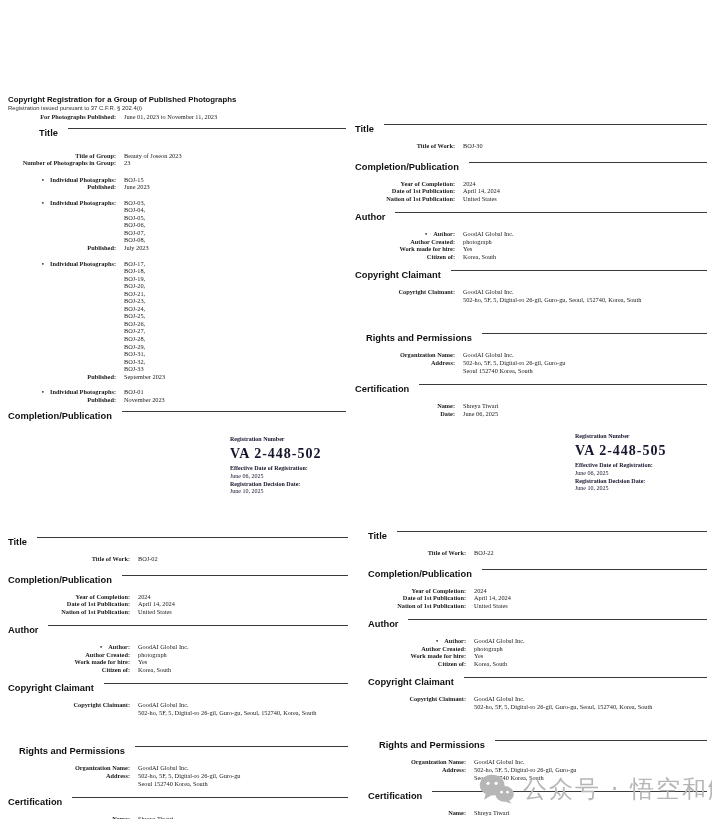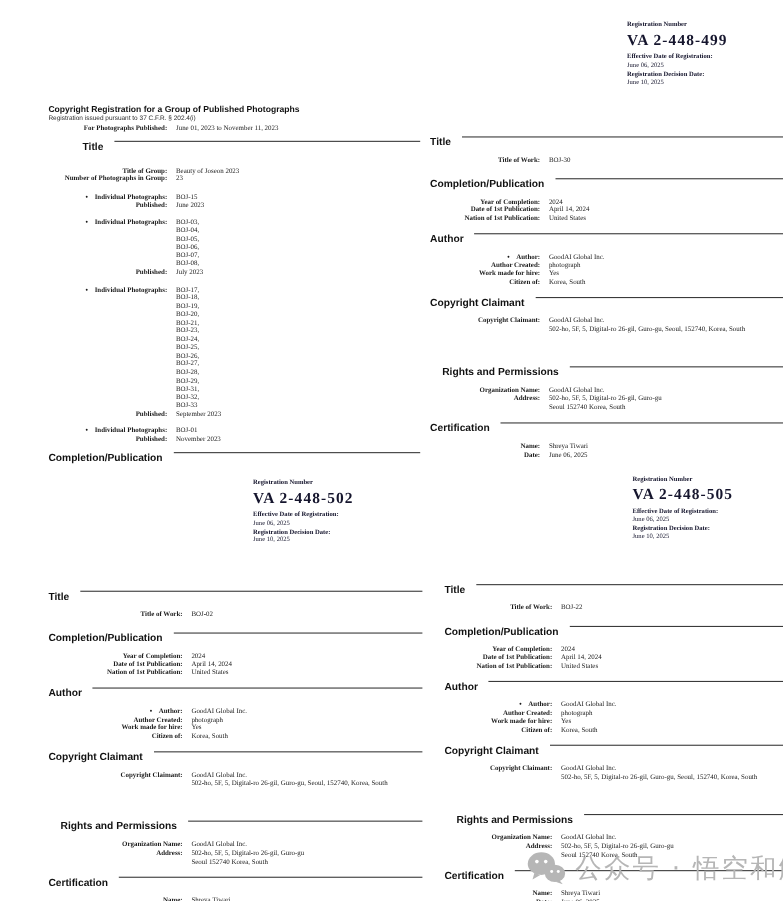--- a/index.html
+++ b/index.html
@@ -17,21 +17,21 @@
   .regblock { position: absolute; color: #15152d; line-height: 1.3; }
   .rb-label  { font-weight: bold; font-size: 6px; }
   .rb-number { font-weight: bold; font-size: 14px; letter-spacing: 1px; margin: 1px 0 2px 0; }
   .rb-value  { font-size: 6px; }
   .reg-0 { left: 228px; top: 16px; }
   .reg-1 { left: 570px; top: 20px; }
   .reg-2 { left: 230px; top: 436px; }
   .reg-3 { left: 575px; top: 433px; }
 
   
-  .panel { position: absolute; margin-left: 36px; }
+  .panel { position: absolute; }
   #group-panel { left: 8px;  top: 95px;  width: 338px; --lc: 108px; }
   .detail-0    { left: 355px; top: 124px; width: 352px; --lc: 100px; }
   .detail-1    { left: 8px;   top: 537px; width: 340px; --lc: 122px; }
   .detail-2    { left: 368px; top: 531px; width: 339px; --lc: 98px;  }
 
   .doc-heading {
     font-family: "Liberation Sans", sans-serif;
     font-weight: bold; font-size: 7.8px; color: #111111;
   }
   .doc-subheading {
@@ -82,28 +82,20 @@
     font-size: 24px; letter-spacing: 2px;
     white-space: nowrap; z-index: 5;
   }
 </style>
 </head>
 <body>
 
 <div id="canvas">
 
 
-  <div class="regblock reg-1">
-    <div class="rb-label">Registration Number</div>
-    <div class="rb-number">VA 2-448-499</div>
-    <div class="rb-label">Effective Date of Registration:</div>
-    <div class="rb-value">June 06, 2025</div>
-    <div class="rb-label">Registration Decision Date:</div>
-    <div class="rb-value">June 10, 2025</div>
-  </div>
 
   <div class="regblock reg-2">
     <div class="rb-label">Registration Number</div>
     <div class="rb-number">VA 2-448-502</div>
     <div class="rb-label">Effective Date of Registration:</div>
     <div class="rb-value">June 06, 2025</div>
     <div class="rb-label">Registration Decision Date:</div>
     <div class="rb-value">June 10, 2025</div>
   </div>
 

